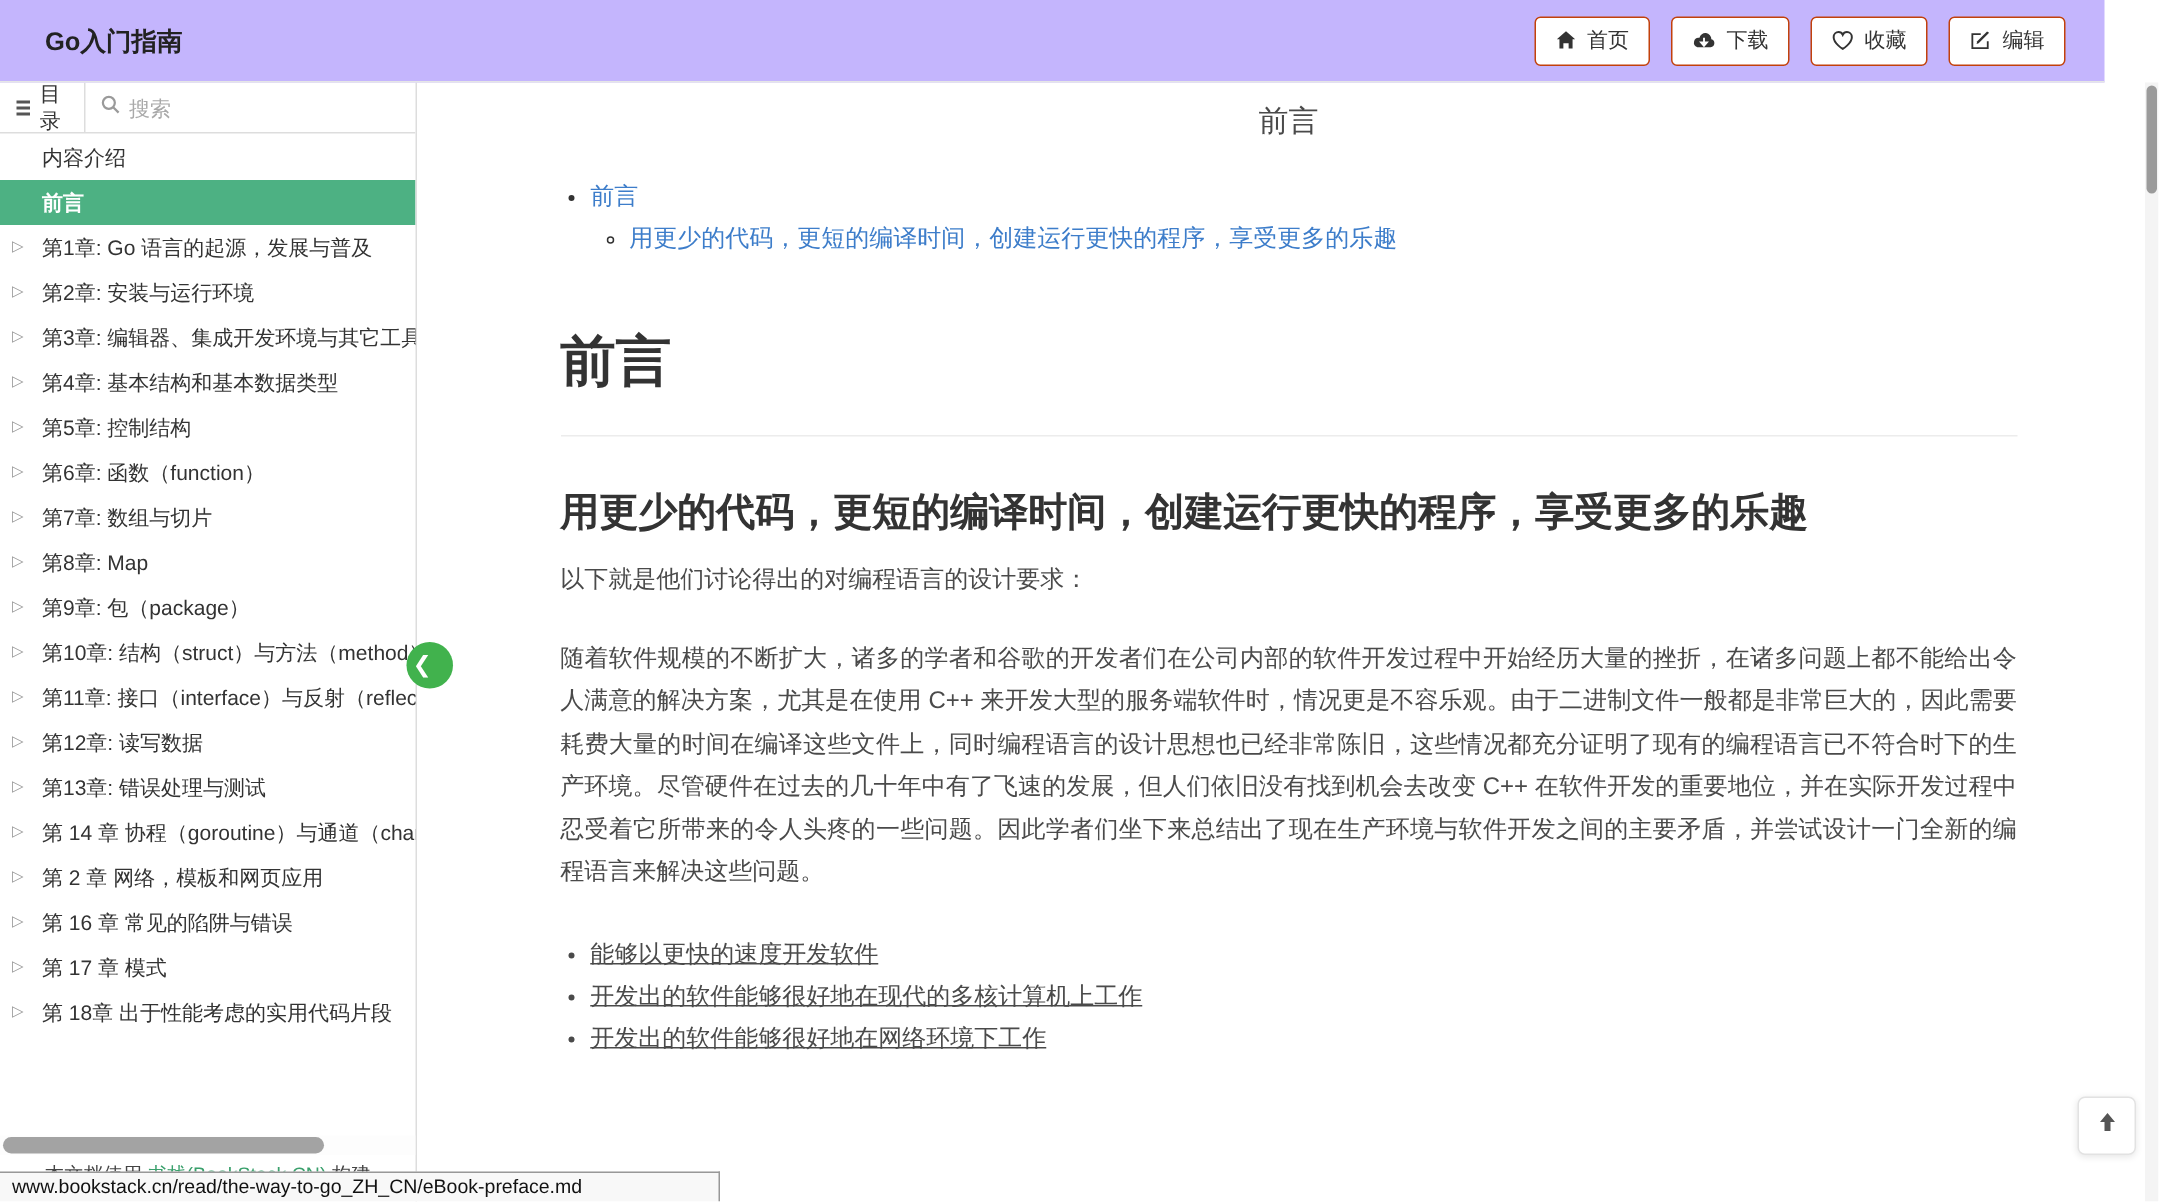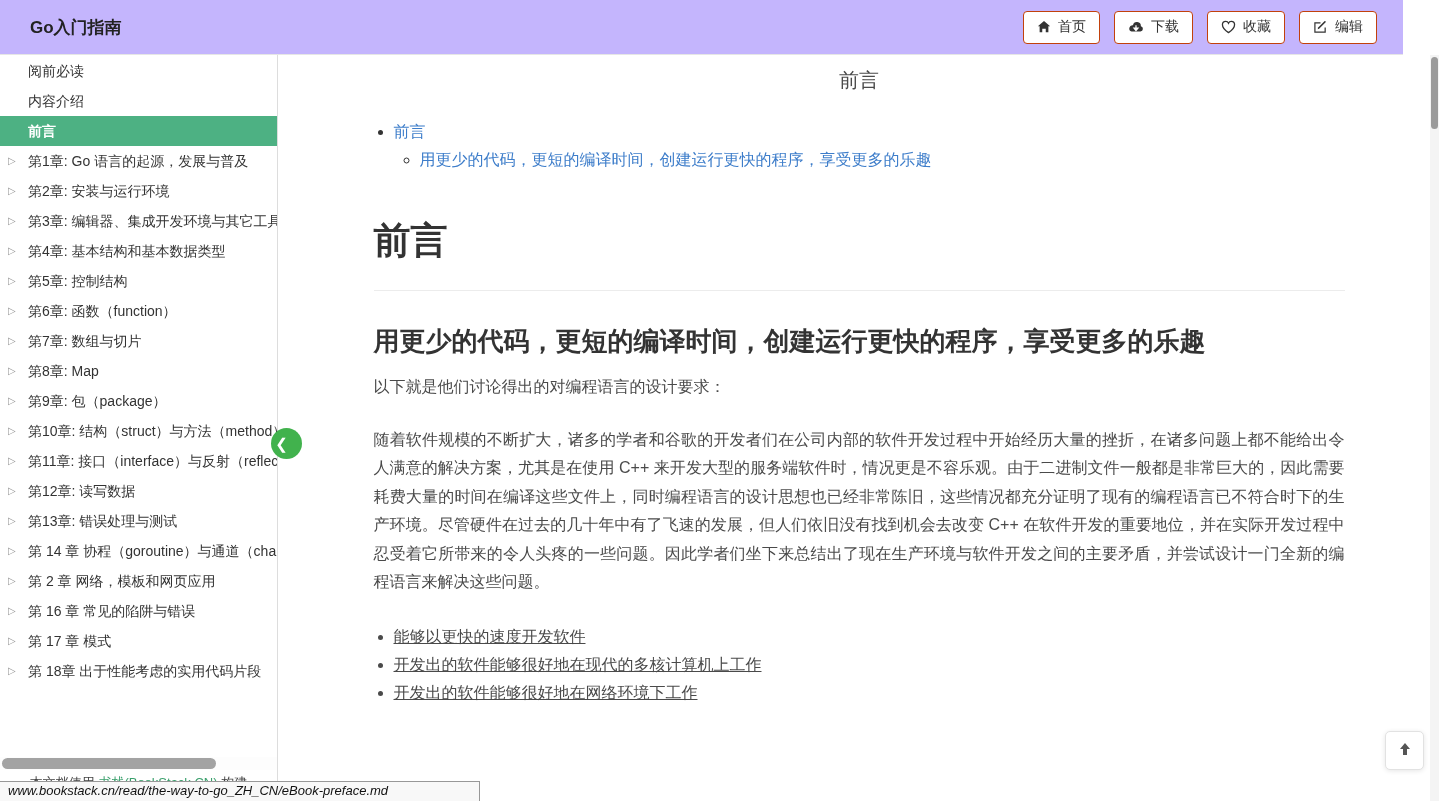--- a/index.html
+++ b/index.html
@@ -119,21 +119,21 @@
   }
   .v-scroll-thumb{
     position:absolute;right:1px;top:2px;width:7px;height:72px;
     background:#9b9b9b;border-radius:4px;cursor:pointer;
   }
   
   .status-bar{
     position:absolute;left:0;bottom:0;width:480px;height:20px;
     background:#f8f8f8;border:1px solid #989898;border-left:none;border-bottom:none;
     font-size:13px;color:#111;padding:1px 8px;z-index:10;
-    white-space:nowrap;overflow:hidden;font-style:italic;
+    white-space:nowrap;overflow:hidden;
   }
 </style>
 </head>
 <body>
 
 <div class="header">
   <div class="book-title">Go入门指南</div>
   <div class="header-actions">
     <button class="hbtn">
       <span>
@@ -166,26 +166,41 @@
             <path d="M13 8 V13 H2 V3 H8"></path>
             <path d="M6.5 9.5 L14 2 L12.5 1 L5.5 8 L5 10 Z" fill="#333" stroke="none"></path>
           </svg>
       </span>
       <span>编辑</span>
     </button>
   </div>
 </div>
 
 <div class="sidebar">
+  <div class="side-tabs">
+    <div class="toc-tab">
+      <span class="hamburger">
+          <i></i>
+          <i></i>
+          <i></i>
+        </span>
+      <span>目录</span>
+    </div>
+    <div class="side-search">
+      <span>
+        <svg width="13" height="13" viewBox="0 0 14 14" fill="none" stroke="#9a9a9a" stroke-width="1.6">
+            <circle cx="6" cy="6" r="4.3"></circle>
+            <path d="M9.3 9.3 L13 13"></path>
+          </svg>
+      </span>
+      <input type="text" placeholder="搜索" style="">
+    </div>
+  </div>
 
   <div class="toc-list">
-  <div class="side-item">
-    
-    <span>阅前必读</span>
-  </div>
 
   <div class="side-item">
     
     <span>内容介绍</span>
   </div>
 
   <div class="side-item active">
     
     <span>前言</span>
   </div>

